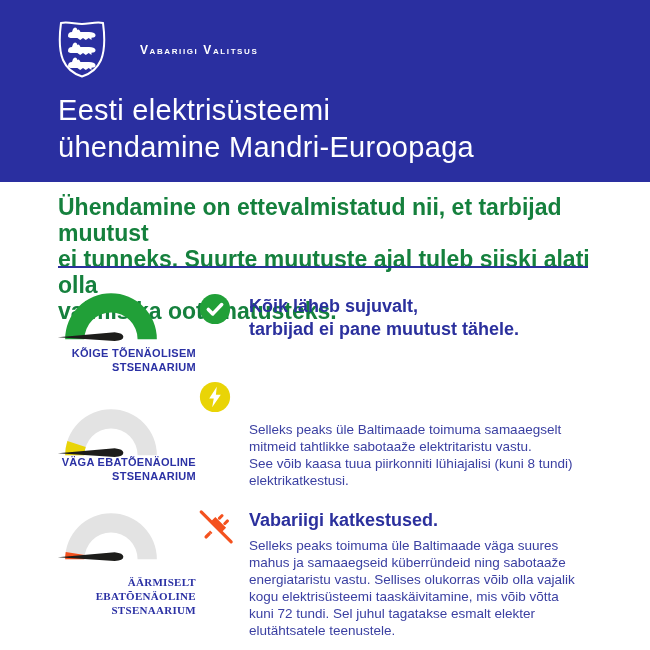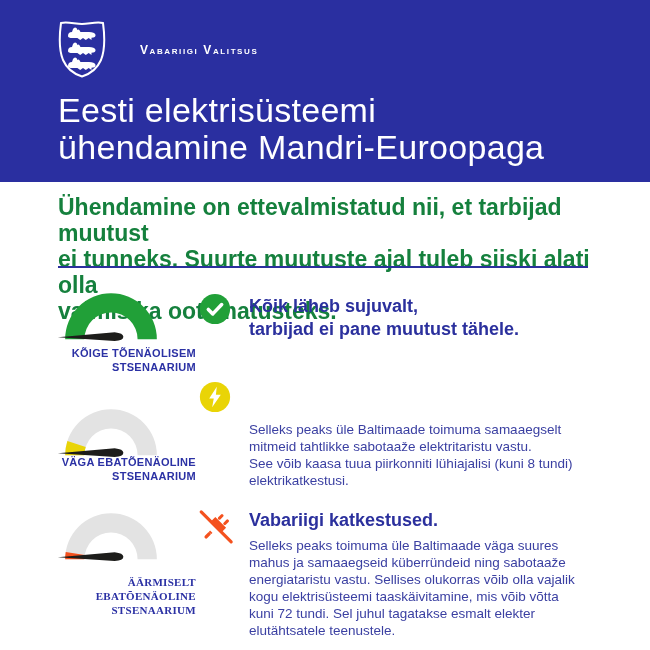--- a/index.html
+++ b/index.html
@@ -13,21 +13,21 @@
 
   
   .hero { position:absolute; left:0; top:0; width:650px; height:182px; background:#2A2FA0; }
   .logo { position:absolute; left:58px; top:19px; width:48px; height:60px; }
   .org {
     position:absolute; left:120px; top:43px; color:#ffffff;
     font-variant:small-caps; font-weight:600; font-size:12px; letter-spacing:1.6px;margin-left:20px;
   }
   .title {
     position:absolute; left:58px; top:92px; width:560px; color:#ffffff;
-    font-size:34px; line-height:37px; font-weight:500; letter-spacing:0.3px;
+    font-size:29px; line-height:37px; font-weight:500; letter-spacing:0.3px;
   }
 
   
   .intro {
     position:absolute; left:58px; top:194px; width:540px;
     color:#15803d; font-size:23px; line-height:26px; font-weight:700;
   }
   .divider { position:absolute; left:58px; top:266px; width:530px; height:2px; background:#2B309D; }
 
   

